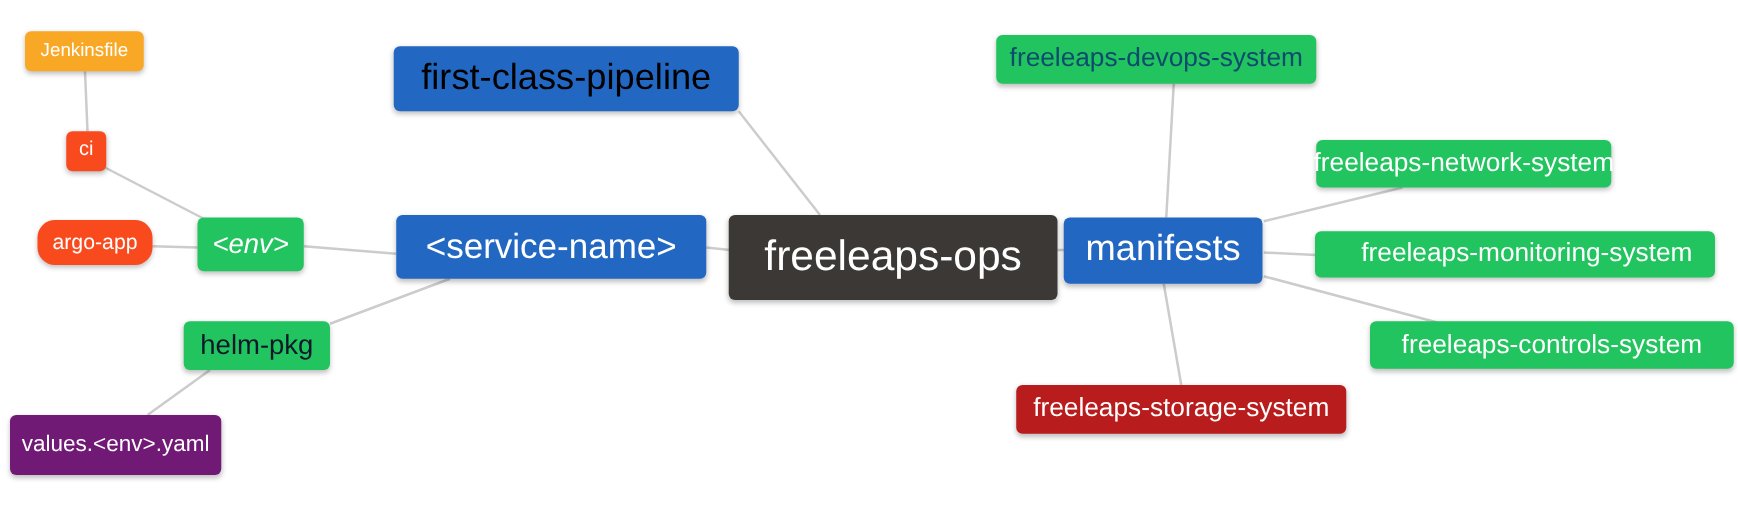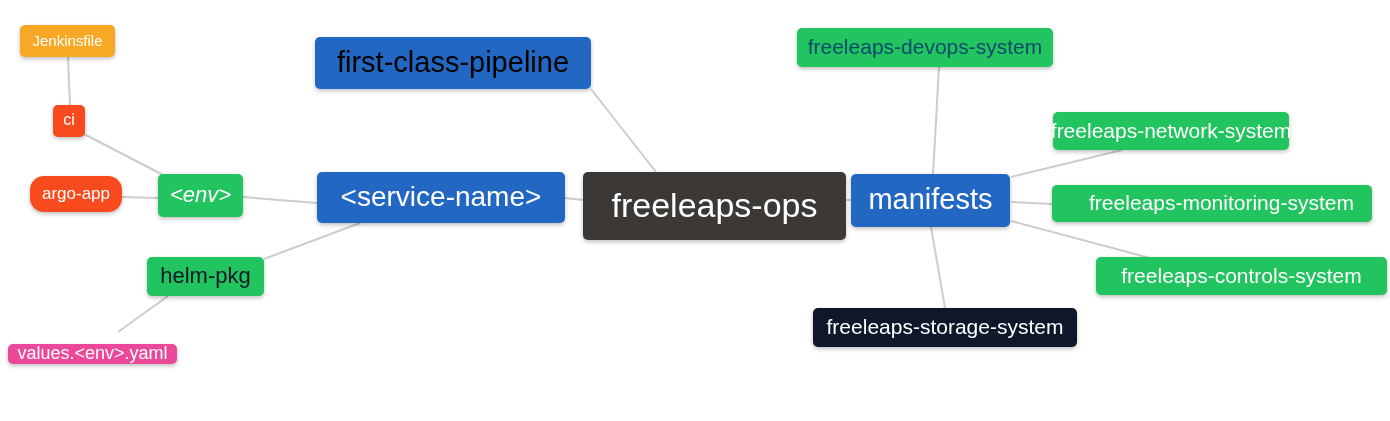--- a/index.html
+++ b/index.html
@@ -55,23 +55,23 @@
       <line x1="1011" y1="177" x2="1122" y2="150" stroke="#cccccc" stroke-width="2"></line>
       <line x1="1011" y1="202" x2="1053" y2="204" stroke="#cccccc" stroke-width="2"></line>
       <line x1="1011" y1="221" x2="1150" y2="258" stroke="#cccccc" stroke-width="2"></line>
       <line x1="931" y1="227" x2="945" y2="308" stroke="#cccccc" stroke-width="2"></line>
     </svg>
 <div class="node" style="left: 20px; top: 25px; width: 95px; height: 32px; background: rgb(249, 168, 38); color: rgb(255, 255, 255); font-size: 15px;">Jenkinsfile</div>
     <div class="node" style="left: 53px; top: 105px; width: 32px; height: 32px; background: rgb(249, 74, 30); color: rgb(255, 255, 255); font-size: 16px;">ci</div>
     <div class="node" style="left: 30px; top: 176px; width: 92px; height: 36px; background: rgb(249, 74, 30); color: rgb(255, 255, 255); font-size: 17px; border-radius: 14px;">argo-app</div>
     <div class="node" style="left: 158px; top: 174px; width: 85px; height: 43px; background: rgb(33, 196, 94); color: rgb(255, 255, 255); font-size: 22px; font-style: italic;">&lt;env&gt;</div>
     <div class="node" style="left: 147px; top: 257px; width: 117px; height: 39px; background: rgb(33, 196, 94); color: #0f172a; font-size: 22px;">helm-pkg</div>
-    <div class="node" style="left: 8px; top: 332px; width: 169px; height: 20px; background: #ec4899; color: rgb(255, 255, 255); font-size: 18px; margin-top: 12px;">values.&lt;env&gt;.yaml</div>
+    <div class="node" style="left: 8px; top: 332px; width: 169px; height: 48px; background: #701a75; color: rgb(255, 255, 255); font-size: 18px;">values.&lt;env&gt;.yaml</div>
     <div class="node" style="left: 315px; top: 37px; width: 276px; height: 52px; background: rgb(34, 104, 195); color: #000000; font-size: 29px;">first-class-pipeline</div>
     <div class="node" style="left: 317px; top: 172px; width: 248px; height: 51px; background: rgb(34, 104, 195); color: rgb(255, 255, 255); font-size: 28px;">&lt;service-name&gt;</div>
     <div class="node" style="left: 583px; top: 172px; width: 263px; height: 68px; background: rgb(59, 56, 53); color: rgb(255, 255, 255); font-size: 34px;">freeleaps-ops</div>
     <div class="node" style="left: 851px; top: 174px; width: 159px; height: 53px; background: rgb(34, 104, 195); color: rgb(255, 255, 255); font-size: 29px;">manifests</div>
     <div class="node" style="left: 797px; top: 28px; width: 256px; height: 39px; background: rgb(33, 196, 94); color: #0c4a6e; font-size: 21px;">freeleaps-devops-system</div>
     <div class="node" style="left: 1053px; top: 112px; width: 236px; height: 38px; background: rgb(33, 196, 94); color: rgb(255, 255, 255); font-size: 21px;">freeleaps-network-system</div>
     <div class="node" style="left: 1052px; top: 185px; width: 320px; height: 37px; background: rgb(33, 196, 94); color: rgb(255, 255, 255); font-size: 21px; padding-left: 19px;">freeleaps-monitoring-system</div>
     <div class="node" style="left: 1096px; top: 257px; width: 291px; height: 38px; background: rgb(33, 196, 94); color: rgb(255, 255, 255); font-size: 21px;">freeleaps-controls-system</div>
-    <div class="node" style="left: 813px; top: 308px; width: 264px; height: 39px; background: #0f172a; color: rgb(255, 255, 255); font-size: 21px;">freeleaps-storage-system</div>
+    <div class="node" style="left: 813px; top: 308px; width: 264px; height: 39px; background: #b91c1c; color: rgb(255, 255, 255); font-size: 21px;">freeleaps-storage-system</div>
   </div>
 
 </body></html>

